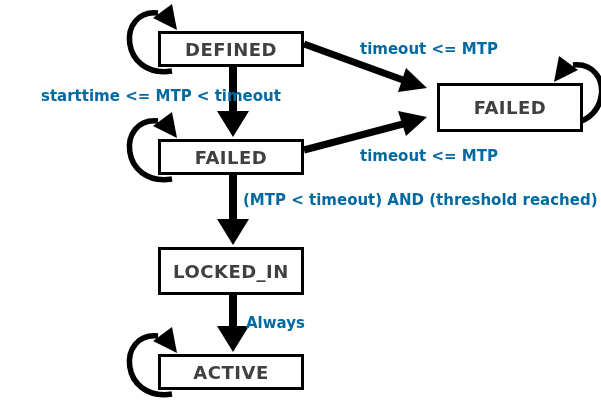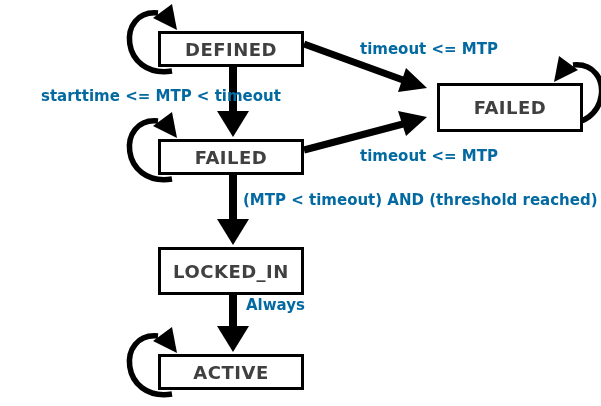--- a/index.html
+++ b/index.html
@@ -119,15 +119,15 @@
   <div class="state" style="left:158px; top:354px; width:146px; height:36px;">ACTIVE</div>
 
   <div class="edge-label" style="left:360px; top:40px;">timeout &lt;= MTP</div>
 
   <div class="edge-label" style="left:1px; top:87px;margin-left:40px;">starttime &lt;= MTP &lt; timeout</div>
 
   <div class="edge-label" style="left:360px; top:147px;">timeout &lt;= MTP</div>
 
   <div class="edge-label" style="left:243px; top:191px;text-align:right;">(MTP &lt; timeout) AND (threshold reached)</div>
 
-  <div class="edge-label" style="left:246px; top:296px;">Always</div>
+  <div class="edge-label" style="left:246px; top:314px;">Always</div>
 
 </div>
 
 </body></html>

